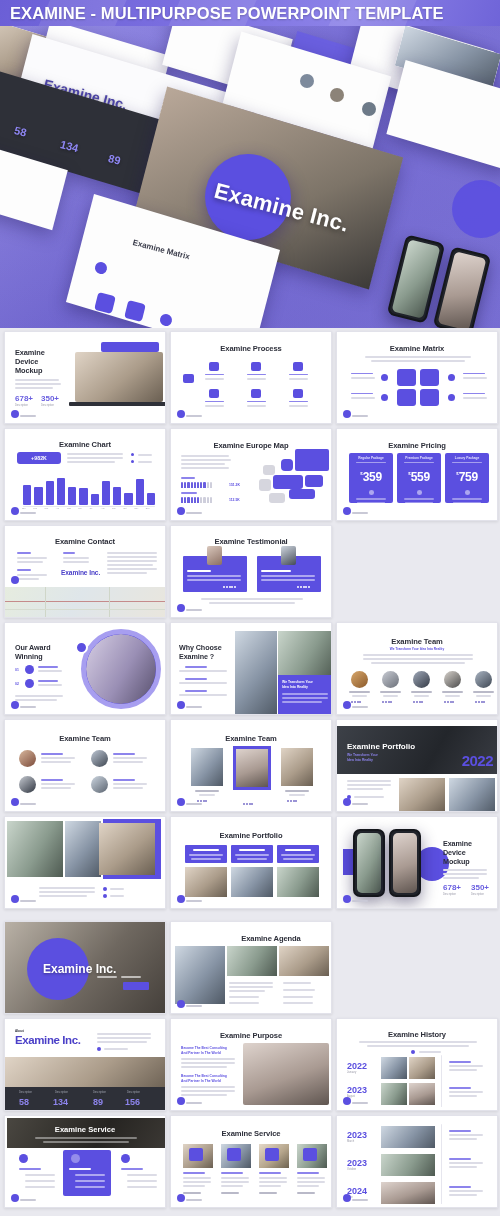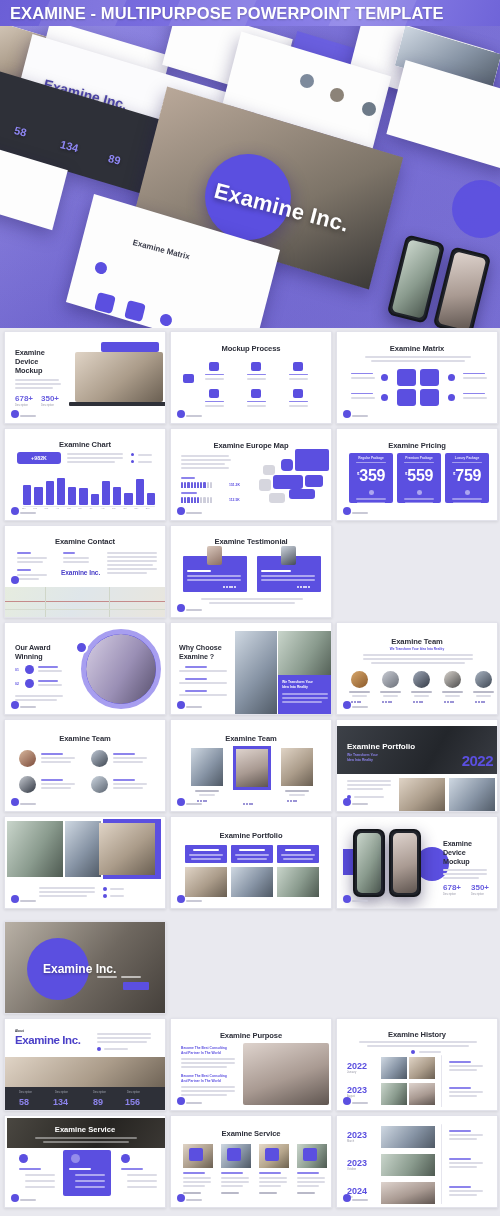--- a/index.html
+++ b/index.html
@@ -117,21 +117,21 @@
 
   .badge-pill {
     position:absolute; background:#5b4fe0; color:#fff; border-radius:3px;
     font-size:5.2px; font-weight:700; display:flex; align-items:center;
     justify-content:center; letter-spacing:.1px;
   }
   .price-card {
     position:absolute; background:#5b4fe0; border-radius:2px;
     display:flex; flex-direction:column; align-items:center;
   }
-  .price-num { color:#fff; font-size:16px; font-weight:700; letter-spacing:-.3px; }
+  .price-num { color:#fff; font-size:12px; font-weight:700; letter-spacing:-.3px; }
   .price-cur { color:#fff; font-size:4.4px; font-weight:700; vertical-align:super; }
   .price-name { color:#e3e0ff; font-size:3.2px; font-weight:700; margin-top:3px; }
 
   .yearbig { position:absolute; color:#5b4fe0; font-size:9px; font-weight:700; }
   .yr-badge {
     position:absolute; border-radius:50%; background:#4b40d8; color:#fff;
     display:flex; align-items:center; justify-content:center;
     font-size:9.5px; font-weight:700; line-height:1; flex-direction:column;
     box-shadow:0 2px 6px rgba(20,14,60,.4);
   }
@@ -236,21 +236,21 @@
         <div class="stat-cap" style="left:10px;top:72px">Description</div>
         <div class="stat-cap" style="left:36px;top:72px">Description</div>
         <div class="chip" style="left:96px;top:10px;width:58px;height:10px"></div>
         <div class="photo p2" style="left:70px;top:20px;width:88px;height:50px;border-radius:2px"></div>
         <div class="dark-band" style="left:64px;top:70px;width:100px;height:4px;border-radius:1px"></div>
         <div class="logo-dot"></div>
         <div class="logo-txt"></div>
       </div>
 
       <div class="slide">
-        <div class="s-title" style="top:12px">Mockup Process</div>
+        <div class="s-title" style="top:12px">Examine Process</div>
         <div class="chip" style="left:12px;top:42px;width:11px;height:9px;border-radius:2px"></div>
         <div class="chip" style="left:38px;top:30px;width:10px;height:9px;border-radius:2px"></div>
         <div class="chip" style="left:80px;top:30px;width:10px;height:9px;border-radius:2px"></div>
         <div class="chip" style="left:122px;top:30px;width:10px;height:9px;border-radius:2px"></div>
         <div class="chip" style="left:38px;top:57px;width:10px;height:9px;border-radius:2px"></div>
         <div class="chip" style="left:80px;top:57px;width:10px;height:9px;border-radius:2px"></div>
         <div class="chip" style="left:122px;top:57px;width:10px;height:9px;border-radius:2px"></div>
         <div class="txtline purple" style="left:34px;top:42px;width:19px;height:1.4px"></div>
         <div class="txtline" style="left:34px;top:46px;width:19px"></div>
         <div class="txtline purple" style="left:76px;top:42px;width:19px;height:1.4px"></div>
@@ -723,20 +723,37 @@
       <div class="slide">
         <div class="photo" style="inset:0;background:linear-gradient(130deg,#b9b1a6,#6f6860 55%,#45403b)"></div>
         <div class="chip chip-round" style="left:22px;top:16px;width:62px;height:62px"></div>
         <div class="white-title" style="position:absolute;left:38px;top:40px;font-size:12px;text-shadow:0 1px 3px rgba(0,0,0,.4)">Examine Inc.</div>
         <div class="txtline" style="left:92px;top:54px;width:20px;background:rgba(255,255,255,.6)"></div>
         <div class="txtline" style="left:116px;top:54px;width:20px;background:rgba(255,255,255,.6)"></div>
         <div class="chip" style="left:118px;top:60px;width:26px;height:8px;border-radius:1px"></div>
       </div>
 
 
+      <div class="slide">
+        <div class="s-title" style="top:12px;left:40px;right:0">Examine Agenda</div>
+        <div class="photo p1" style="left:4px;top:24px;width:50px;height:58px"></div>
+        <div class="photo p3" style="left:56px;top:24px;width:50px;height:30px"></div>
+        <div class="photo p2" style="left:108px;top:24px;width:50px;height:30px"></div>
+        <div class="txtline" style="left:58px;top:60px;width:44px"></div>
+        <div class="txtline" style="left:58px;top:64px;width:44px"></div>
+        <div class="txtline" style="left:58px;top:68px;width:36px"></div>
+        <div class="txtline" style="left:112px;top:60px;width:28px"></div>
+        <div class="txtline" style="left:112px;top:67px;width:32px"></div>
+        <div class="txtline" style="left:58px;top:74px;width:30px"></div>
+        <div class="txtline" style="left:58px;top:80px;width:30px"></div>
+        <div class="txtline" style="left:112px;top:74px;width:30px"></div>
+        <div class="txtline" style="left:112px;top:80px;width:30px"></div>
+        <div class="logo-dot"></div>
+        <div class="logo-txt"></div>
+      </div>
     </div>
 
     <div class="row">
 
       <div class="slide">
         <div style="position:absolute;left:10px;top:10px;font-size:3px;font-weight:700;color:#2d2f3a">About</div>
         <div class="s-title left" style="left:10px;top:15px;font-size:11.5px;color:#4b40c8;letter-spacing:-.4px">Examine Inc.</div>
         <div class="txtline" style="left:92px;top:14px;width:54px"></div>
         <div class="txtline" style="left:92px;top:18px;width:54px"></div>
         <div class="txtline" style="left:92px;top:22px;width:50px"></div>

